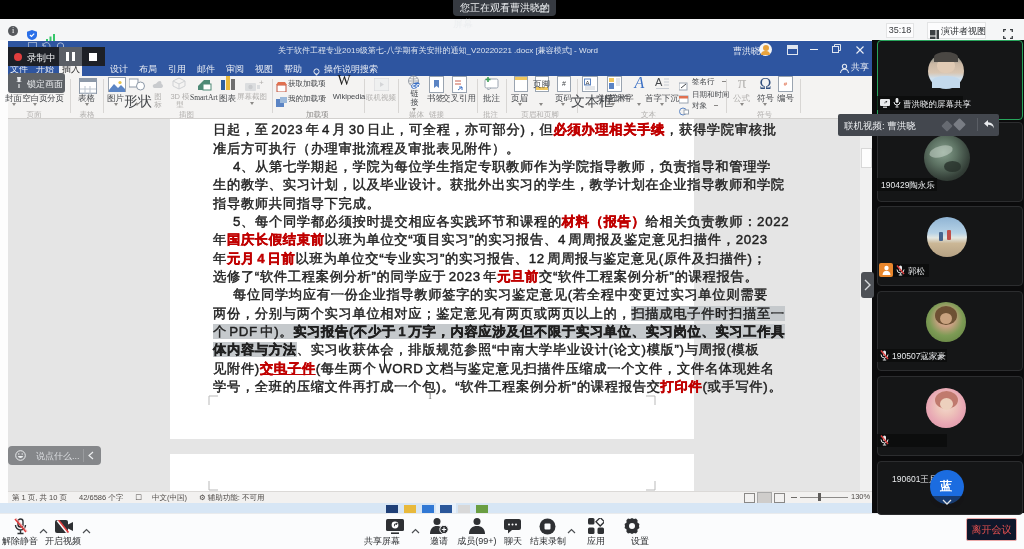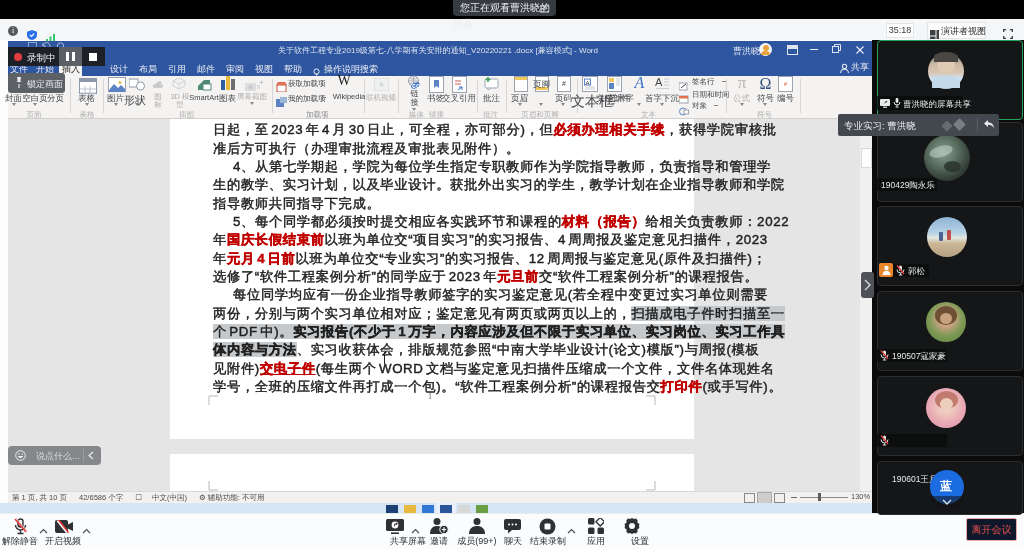--- a/index.html
+++ b/index.html
@@ -122,38 +122,38 @@
 <div class="abs" style="left:108px;top:77px;width:16px;height:13px;background:#fff;border:1px solid #98a2ae;"><svg width="16" height="13">
         <circle cx="11" cy="3.5" r="1.6" fill="#e8c34a"></circle>
         <path d="M0 11 L5 5 L9 9 L12 6 L16 10 V13 H0 Z" fill="#5b84c4"></path>
       </svg></div>
 <div class="abs" style="left:102px;top:93px;width:27px;text-align:center;font-size:8.5px;color:#44474b;white-space:nowrap;">图片</div>
 <div class="abs" style="left:114px;top:103px;width:0;height:0;border-left:2.5px solid transparent;border-right:2.5px solid transparent;border-top:3px solid #8a8886;"></div>
 <div class="abs" style="left:129px;top:77px;width:17px;height:13px;"><svg width="17" height="13">
         <rect x="0" y="1" width="9" height="8" fill="#fff" stroke="#8d99a8"></rect>
         <circle cx="11.5" cy="8" r="4" fill="#fff" stroke="#8d99a8"></circle>
       </svg></div>
-<div class="abs" style="left:124px;top:93px;width:27px;font-size:11px;color:#44474b;white-space:nowrap;">形状</div>
+<div class="abs" style="left:124px;top:93px;width:27px;font-size:14px;color:#44474b;white-space:nowrap;">形状</div>
 <div class="abs" style="left:135px;top:103px;width:0;height:0;border-left:2.5px solid transparent;border-right:2.5px solid transparent;border-top:3px solid #8a8886;"></div>
 <div class="abs" style="left:151px;top:77px;width:13px;height:12px;opacity:.4;"><svg width="13" height="12">
         <path d="M9 2 C6 2 6 5 4 5 C1.5 5 1 8 3 9 L10 9 C12.5 9 12.5 5.5 10.5 5 C10.5 3 10 2 9 2 Z" fill="#8a9099"></path>
       </svg></div>
 <div class="abs" style="left:149px;top:92px;width:18px;text-align:center;font-size:7.5px;color:#b0aeac;white-space:nowrap;">图</div>
 <div class="abs" style="left:149px;top:100px;width:18px;text-align:center;font-size:7.5px;color:#b0aeac;white-space:nowrap;">标</div>
 <div class="abs" style="left:172px;top:76px;width:14px;height:13px;opacity:.4;"><svg width="14" height="13">
         <path d="M7 1 L13 4 V9 L7 12 L1 9 V4 Z" fill="none" stroke="#9aa0a8"></path>
         <path d="M1 4 L7 7 L13 4 M7 7 V12" stroke="#9aa0a8" fill="none"></path>
       </svg></div>
 <div class="abs" style="left:160px;top:92px;width:40px;text-align:center;font-size:7.5px;color:#b0aeac;white-space:nowrap;">3D 模</div>
 <div class="abs" style="left:171px;top:100px;width:18px;text-align:center;font-size:7.5px;color:#b0aeac;white-space:nowrap;">型</div>
 <div class="abs" style="left:196px;top:77px;width:16px;height:13px;"><svg width="16" height="13">
         <path d="M2 8 L8 2 H14 V6 L8 12 H2 Z" fill="#4e8a76"></path>
         <rect x="7" y="6" width="8" height="6" fill="#fff" stroke="#4e8a76"></rect>
       </svg></div>
-<div class="abs" style="left:169px;top:93px;width:70px;text-align:center;font-size:7.5px;color:#44474b;white-space:nowrap;">SmartArt</div>
+<div class="abs" style="left:169px;top:93px;width:70px;text-align:center;font-size:7.5px;color:#44474b;white-space:nowrap;font-family:Liberation Serif, serif;">SmartArt</div>
 <div class="abs" style="left:221px;top:76px;width:14px;height:14px;"><svg width="14" height="14">
         <rect x="0" y="4" width="4" height="10" fill="#2e5e9e"></rect>
         <rect x="5" y="0" width="4" height="14" fill="#e8b93c"></rect>
         <rect x="10" y="3" width="4" height="11" fill="#6e6e6e"></rect>
       </svg></div>
 <div class="abs" style="left:214px;top:93px;width:27px;text-align:center;font-size:8.5px;color:#44474b;white-space:nowrap;">图表</div>
 <div class="abs" style="left:245px;top:78px;width:15px;height:11px;opacity:.4;"><svg width="15" height="11">
         <rect x="0" y="2" width="11" height="8" rx="1" fill="#b8bdc4"></rect>
         <circle cx="5.5" cy="6" r="2.2" fill="#8a9099"></circle>
         <rect x="12" y="4" width="3" height="4" fill="#b8bdc4"></rect>
@@ -349,21 +349,21 @@
 <div class="abs" style="left:32px;top:535px;width:62px;text-align:center;font-size:9px;color:#2e3033;">开启视频</div>
 <svg class="abs" style="left:82px;top:528px" width="9" height="6">
       <path d="M1 5 L4.5 1.5 L8 5" fill="none" stroke="#4b4e52" stroke-width="1.2"></path>
     </svg>
 <svg class="abs" style="left:386px;top:519px" width="18" height="15" viewBox="0 0 18 15">
 <rect x="0" y="0" width="18" height="12" rx="1.5" fill="#2e3033"></rect>
       <circle cx="9" cy="6" r="3.4" fill="#fff"></circle>
       <path d="M8 7.2 a2.5 2.5 0 0 1 2.3 -3 l-0.4 -0.8 l2 1.2 l-1.6 1.6 l-0.4 -0.9 a1.6 1.6 0 0 0 -1 2 Z" fill="#2e3033"></path>
       <rect x="5" y="13.4" width="8" height="1.6" fill="#2e3033"></rect>
     </svg>
-<div class="abs" style="left:364px;top:535px;width:62px;text-align:right;font-size:9px;color:#2e3033;">共享屏幕</div>
+<div class="abs" style="left:364px;top:535px;width:62px;text-align:left;font-size:9px;color:#2e3033;">共享屏幕</div>
 <svg class="abs" style="left:411px;top:528px" width="9" height="6">
       <path d="M1 5 L4.5 1.5 L8 5" fill="none" stroke="#4b4e52" stroke-width="1.2"></path>
     </svg>
 <svg class="abs" style="left:430px;top:518px" width="19" height="16" viewBox="0 0 19 16">
 <circle cx="7" cy="3.5" r="3.5" fill="#2e3033"></circle>
       <path d="M0 16 C0 10.5 3 8 7 8 C9 8 10.8 8.6 12 9.8 L12.5 16 Z" fill="#2e3033"></path>
 <circle cx="14" cy="11.5" r="4.2" fill="#2e3033" stroke="#fbfcfd" stroke-width="1"></circle>
       <path d="M14 9.3 V13.7 M11.8 11.5 H16.2" stroke="#fbfcfd" stroke-width="1.2"></path>
     </svg>
 <div class="abs" style="left:408px;top:535px;width:62px;text-align:center;font-size:9px;color:#2e3033;">邀请</div>
@@ -482,21 +482,21 @@
 <div class="abs" style="left:66px;top:52px;width:3px;height:9px;background:#fff;"></div>
 <div class="abs" style="left:72px;top:52px;width:3px;height:9px;background:#fff;"></div>
 <div class="abs" style="left:89px;top:52.5px;width:8px;height:8px;background:#fff;"></div>
 <div class="abs" style="left:8px;top:73px;width:57px;height:19.5px;background:#5d6166;border-radius:3px;"></div>
 <svg class="abs" style="left:14px;top:76px" width="10" height="13" viewBox="0 0 10 13">
       <path d="M3 1 h4 l-0.6 4 h1.6 a5 5 0 0 1 -6 0 h1.6 Z" fill="#e8eaec"></path>
       <path d="M5 8 V12" stroke="#e8eaec" stroke-width="1.2"></path>
     </svg>
 <div class="abs" style="left:27px;top:78px;font-size:9px;color:#eceef0;font-family:Liberation Mono, monospace;">锁定画面</div>
 <div class="abs" style="left:838px;top:114px;width:161px;height:22px;background:#43474e;border-radius:2px;"></div>
-<div class="abs" style="left:844px;top:120px;font-size:9.5px;color:#e9ebee;white-space:nowrap;">专业实习: 曹洪晓</div>
+<div class="abs" style="left:844px;top:120px;font-size:9.5px;color:#e9ebee;white-space:nowrap;">联机视频: 曹洪晓</div>
 <svg class="abs" style="left:941px;top:118px" width="30" height="14" opacity="0.85">
       <rect x="2" y="4" width="8" height="8" rx="1" fill="#6d7178" transform="rotate(45 6 8)"></rect>
       <rect x="14" y="2" width="9" height="9" rx="1" fill="#83878e" transform="rotate(45 18.5 6.5)"></rect>
     </svg>
 <div class="abs" style="left:977px;top:118px;width:1px;height:13px;background:#5a5e65;"></div>
 <svg class="abs" style="left:983px;top:119px" width="12" height="11" viewBox="0 0 12 11">
       <path d="M5 1 L1 4.5 L5 8 V5.8 C8 5.8 10 7 11 9.5 C11 5.5 8.5 3.4 5 3.2 Z" fill="#e9ebee"></path>
     </svg>
 <div class="abs" style="left:8px;top:446px;width:93px;height:19px;background:#85878a;border-radius:4px;"></div>
 <svg class="abs" style="left:15px;top:450px" width="11" height="11" viewBox="0 0 11 11">

